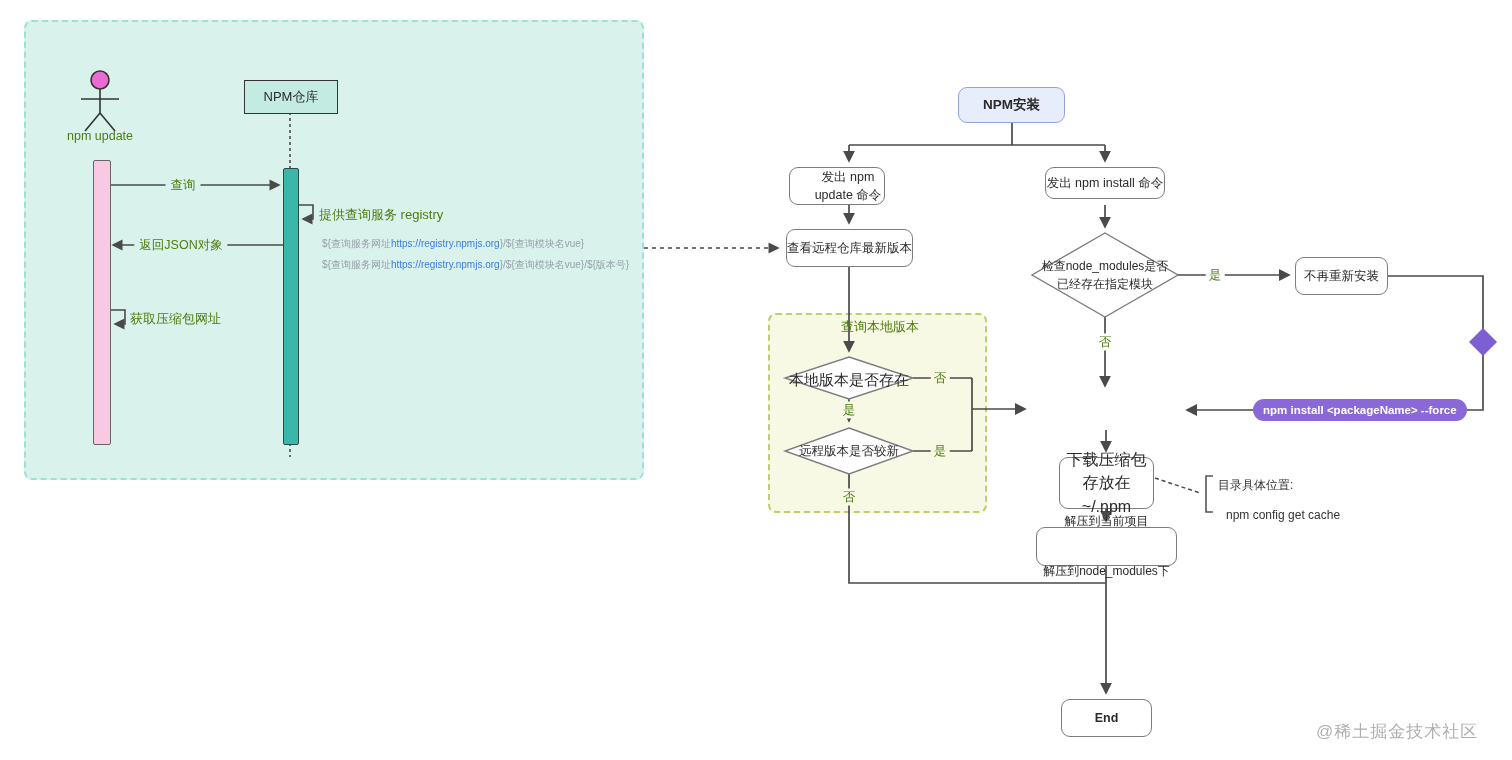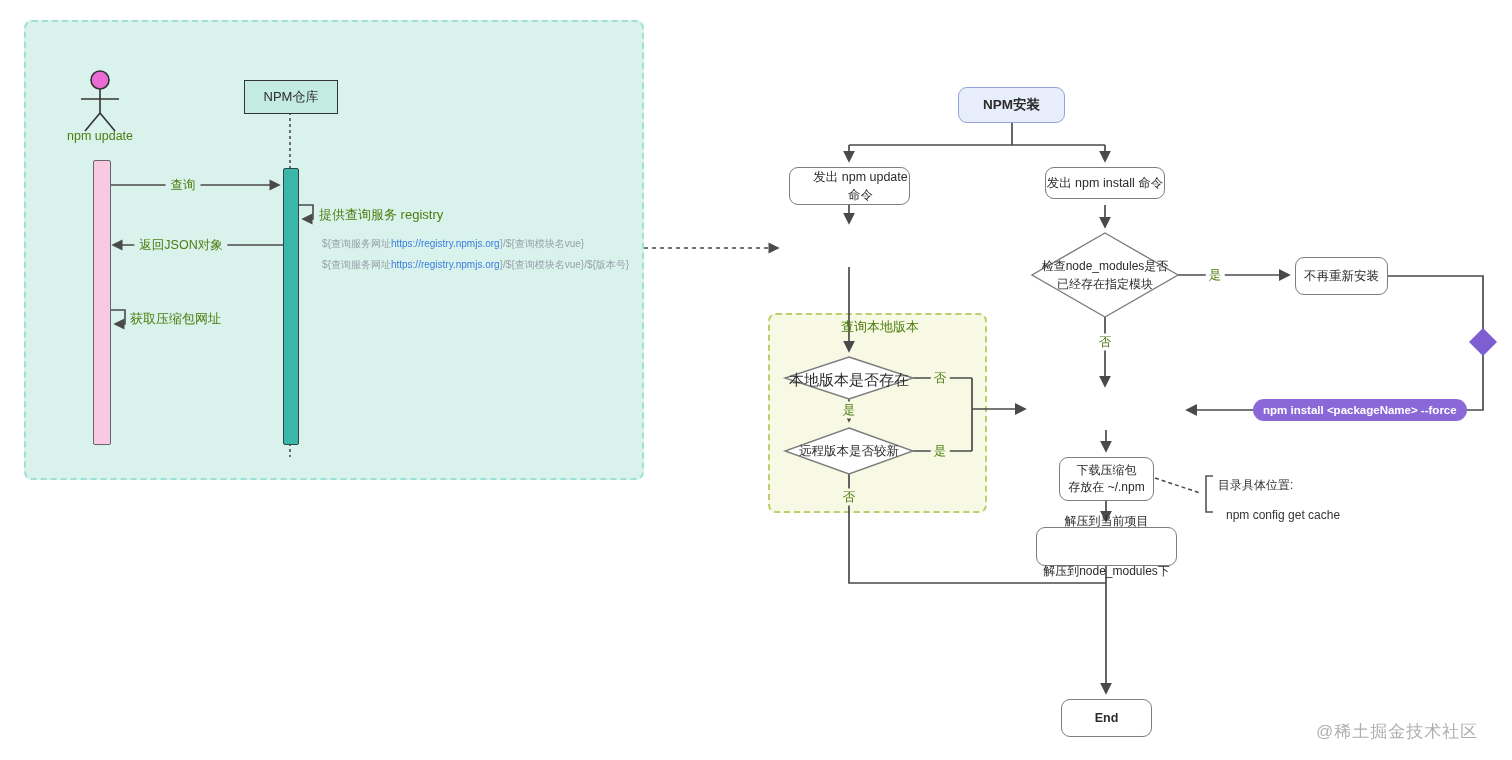--- a/index.html
+++ b/index.html
@@ -124,22 +124,23 @@
 
   <div class="small-gray" style="left:322px;top:237px;">
     <span>${查询服务网址</span><span class="lnk">https://registry.npmjs.org</span><span>}/${查询模块名vue}</span>
   </div>
   <div class="small-gray" style="left:322px;top:258px;">
     <span>${查询服务网址</span><span class="lnk">https://registry.npmjs.org</span><span>}/${查询模块名vue}/${版本号}</span>
   </div>
 
   <div class="node start" style="left:958px;top:87px;width:107px;height:36px;">NPM安装</div>
 
-  <div class="node" style="left:789px;top:167px;width:121px;height:38px;padding-left:22px;">发出 npm update 命令</div>
+  <div class="node" style="left:789px;top:167px;width:96px;height:38px;padding-left:22px;">发出 npm update 命令</div>
   <div class="node" style="left:1045px;top:167px;width:120px;height:32px;">发出 npm install 命令</div>
+  <div class="node" style="left:786px;top:229px;width:127px;height:38px;">查看远程仓库最新版本</div>
 
   <div class="dlabel" style="left:1020px;top:257px;width:170px;">
     <div>检查node_modules是否</div>
     <div>已经存在指定模块</div>
   </div>
 
   <div class="lbl center bg-white" style="left:1215px;top:275px;">是</div>
   <div class="node" style="left:1295px;top:257px;width:93px;height:38px;">不再重新安装</div>
   <div class="lbl center bg-white" style="left:1105px;top:342px;">否</div>
 
@@ -147,21 +148,21 @@
   <div class="dlabel" style="left:784px;top:369px;width:130px;font-size:15px;">本地版本是否存在</div>
   <div class="lbl center bg-yellow" style="left:940px;top:378px;">否</div>
   <div class="lbl center bg-yellow" style="left:849px;top:410px;">是</div>
   <div class="dlabel" style="left:784px;top:442px;width:130px;font-size:12.5px;">远程版本是否较新</div>
   <div class="lbl center bg-yellow" style="left:940px;top:451px;">是</div>
   <div class="lbl center bg-yellow" style="left:849px;top:497px;">否</div>
 
 
   <div class="pill" style="left:1253px;top:399px;height:22px;text-align:center;">npm install &lt;packageName&gt; --force</div>
 
-  <div class="node" style="left:1059px;top:457px;width:95px;height:44px;font-size:12px;">
+  <div class="node" style="left:1059px;top:457px;width:95px;height:52px;font-size:16px;">
     <div>下载压缩包</div>
     <div>存放在 ~/.npm</div>
   </div>
 
   <div class="note-text" style="left:1218px;top:477px;">目录具体位置:</div>
   <div class="note-text" style="left:1218px;top:508px;padding-left:8px;">npm config get cache</div>
 
   <div class="node" style="left:1036px;top:527px;width:141px;height:39px;font-size:12px;gap:32px;">
     <div>解压到当前项目</div>
     <div>解压到node_modules下</div>

